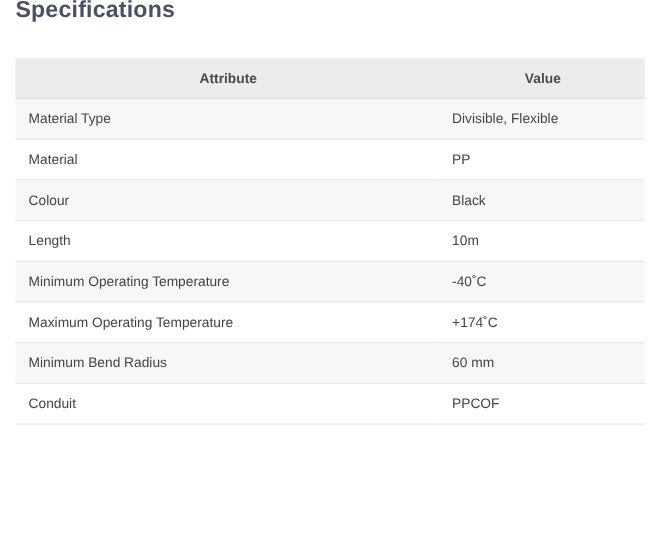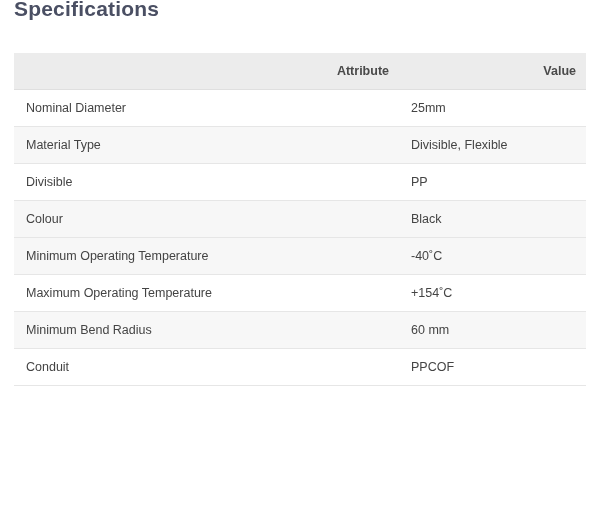--- a/index.html
+++ b/index.html
@@ -37,21 +37,21 @@
     top: 53px;
     left: 14px;
     width: 572px;
   }
   table.spec-table {
     border-collapse: collapse;
     width: 100%;
     table-layout: fixed;
   }
   table.spec-table th {
-    text-align: right;
+    text-align: center;
     font-size: 12.5px;
     font-weight: bold;
     color: #4a4a4a;
     background: #ececec;
     padding: 11px 10px 11px 12px;
     border-bottom: 1px solid #dfdfdf;
   }
   table.spec-table td {
     font-size: 12.5px;
     color: #444444;
@@ -81,43 +81,43 @@
         <col class="col-attr">
         <col class="col-value">
       </colgroup>
       <thead>
         <tr>
           <th>Attribute</th>
           <th>Value</th>
         </tr>
       </thead>
       <tbody>
-        <tr class="row-plain">
-          <td>Nominal Diameter</td>
-          <td>25mm</td>
-        </tr>
         <tr class="row-alt">
           <td>Material Type</td>
           <td>Divisible, Flexible</td>
         </tr>
         <tr class="row-plain">
-          <td>Divisible</td>
+          <td>Material</td>
           <td>PP</td>
         </tr>
         <tr class="row-alt">
           <td>Colour</td>
           <td>Black</td>
+        </tr>
+        <tr class="row-plain">
+          <td>Length</td>
+          <td>10m</td>
         </tr>
         <tr class="row-alt">
           <td>Minimum Operating Temperature</td>
           <td>-40˚C</td>
         </tr>
         <tr class="row-plain">
           <td>Maximum Operating Temperature</td>
-          <td>+154˚C</td>
+          <td>+174˚C</td>
         </tr>
         <tr class="row-alt">
           <td>Minimum Bend Radius</td>
           <td>60 mm</td>
         </tr>
         <tr class="row-plain">
           <td>Conduit</td>
           <td>PPCOF</td>
         </tr>
       </tbody>

